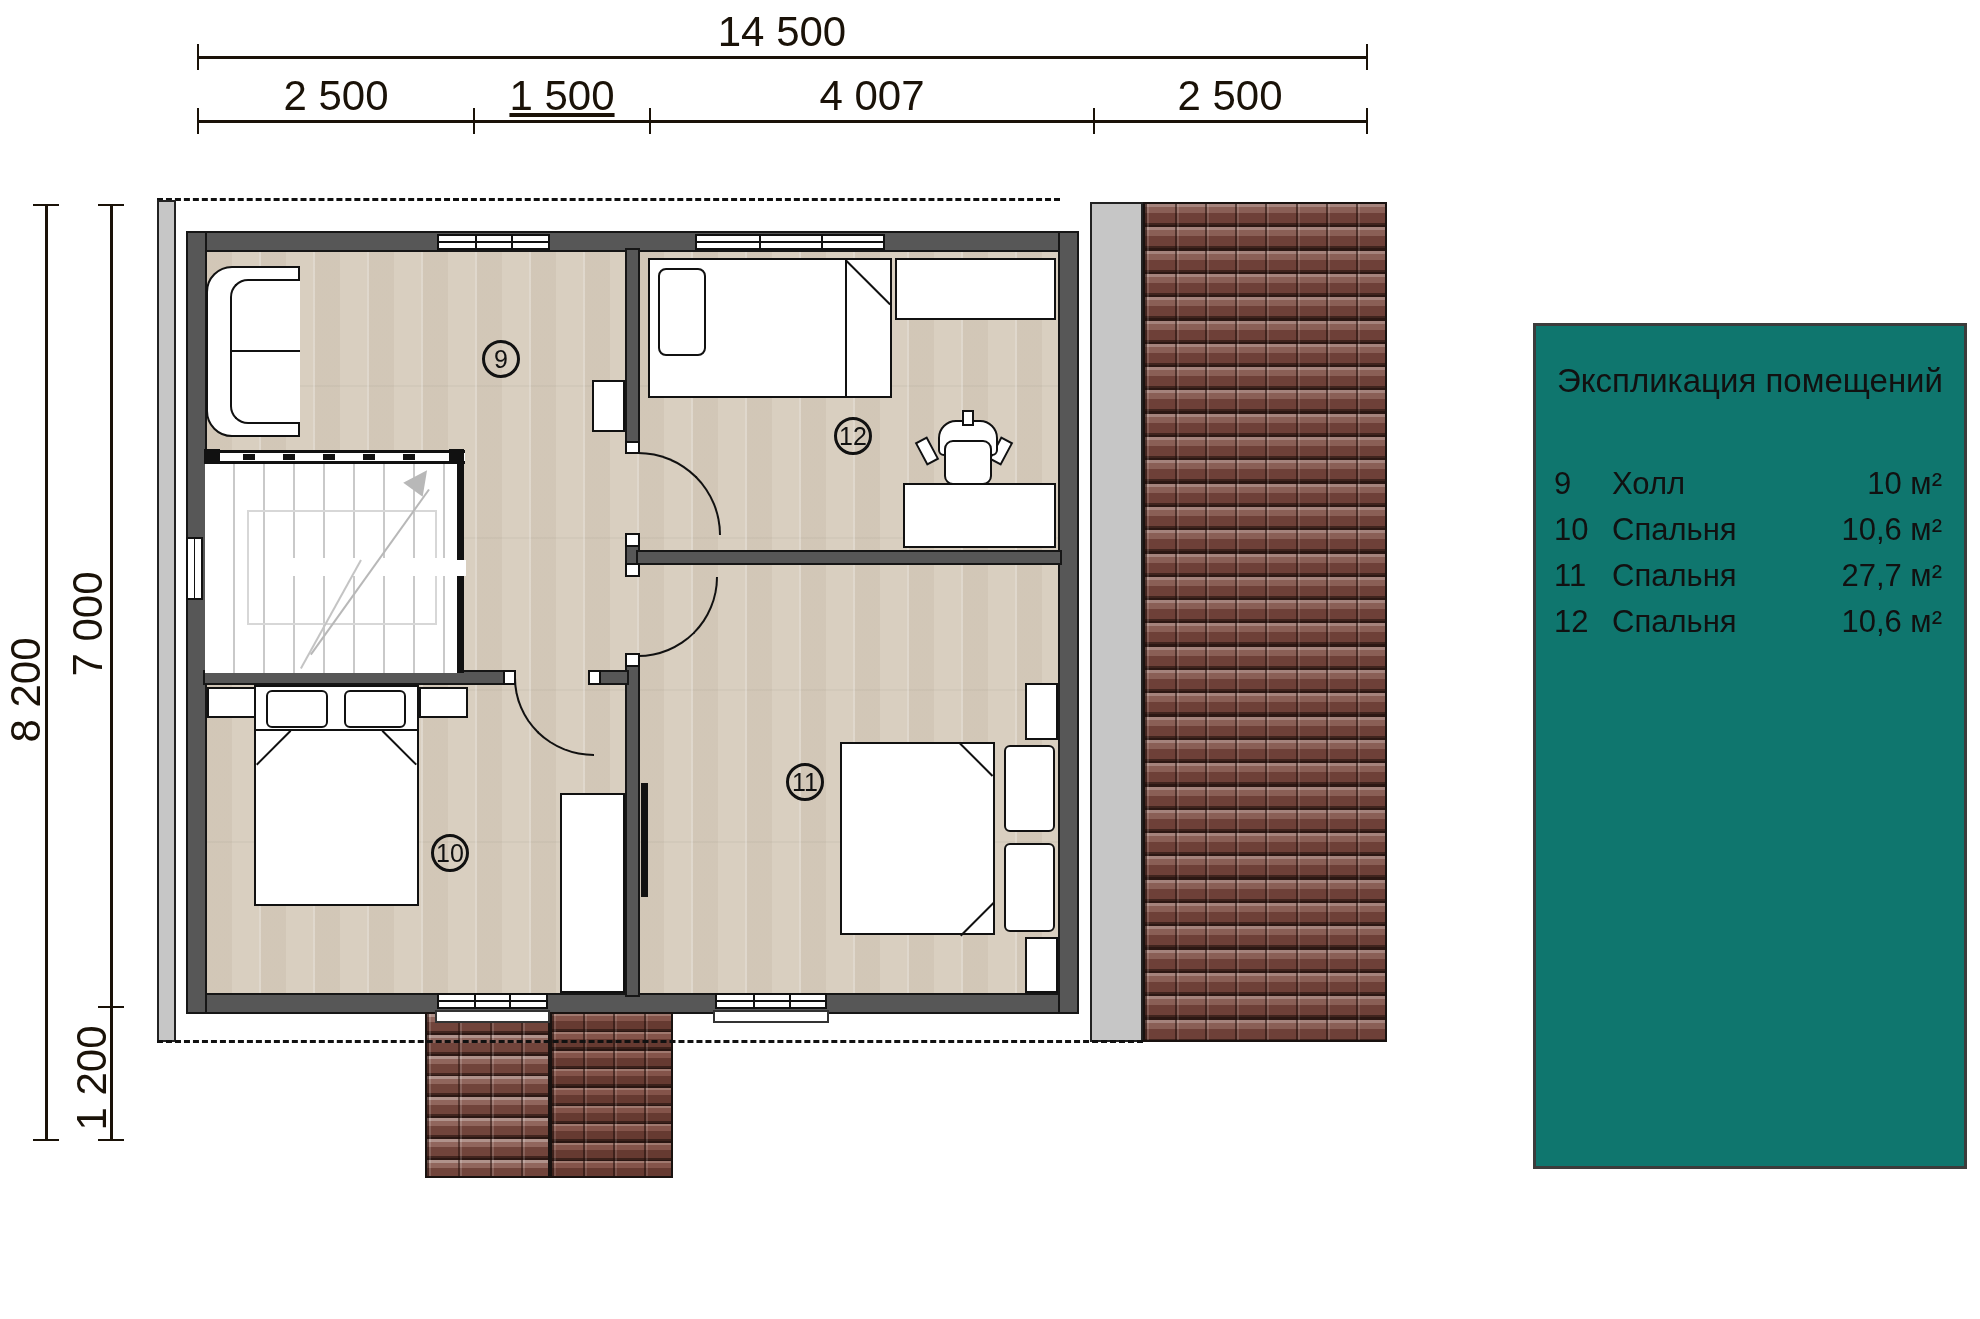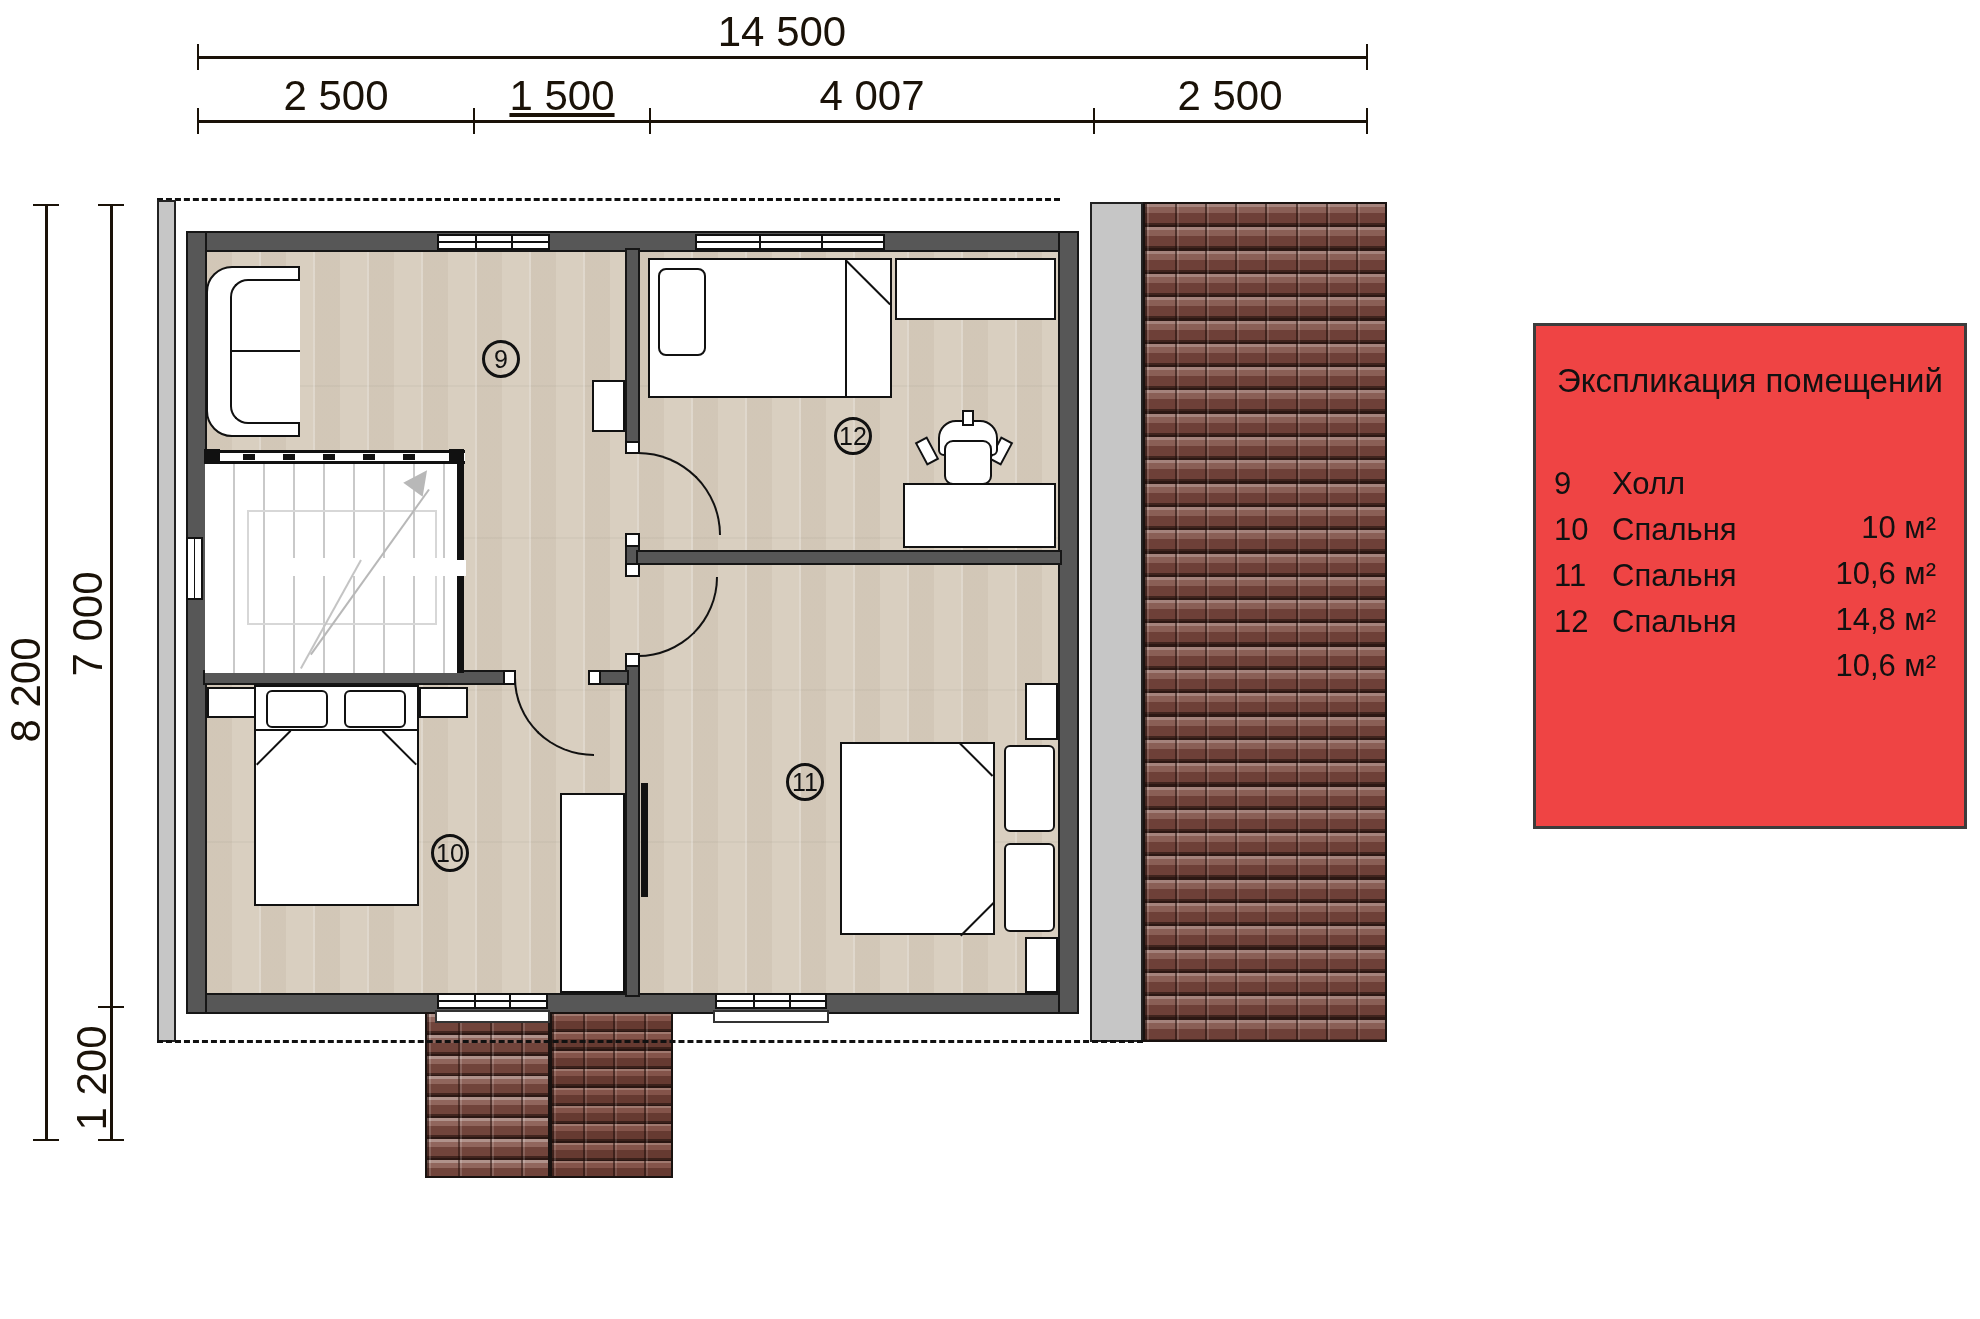--- a/index.html
+++ b/index.html
@@ -52,27 +52,27 @@
   .post{position:absolute;background:#111;}
   
   .furn{position:absolute;background:#fff;border:2px solid #111;box-sizing:border-box;}
   .fline{position:absolute;background:#111;}
   .fold{position:absolute;height:2px;background:#111;transform-origin:0 0;}
   
   .room-circle{position:absolute;width:38px;height:38px;border:3px solid #111;border-radius:50%;
      box-sizing:border-box;display:flex;align-items:center;justify-content:center;
      font-size:25px;font-weight:400;color:#111;background:transparent;}
   
-  .legend{position:absolute;left:1533px;top:323px;width:434px;height:506px;background:#ef4444;
+  .legend{position:absolute;left:1533px;top:323px;width:434px;height:846px;background:#0f766e;
      border:3px solid #3c3c3c;box-sizing:border-box;}
   .legend-title{position:absolute;left:0;top:36px;width:100%;text-align:center;font-size:33px;color:#111;}
   .lrow{position:absolute;left:0;width:100%;height:40px;font-size:31px;color:#111;}
   .lrow .num{position:absolute;left:18px;}
   .lrow .nm{position:absolute;left:76px;}
-  .lrow .ar{position:absolute;right:28px;text-align:right;margin-top:44px;}
+  .lrow .ar{position:absolute;right:22px;text-align:right;}
   .legend-total{position:absolute;left:0;top:456px;width:100%;text-align:center;font-size:31px;color:#111;}
 </style>
 </head>
 <body>
 
 <div id="canvas">
 
   <div class="dlabel" style="left:702px;top:8px;width:160px;">14 500</div>
   <div class="dline" style="left:198px;top:56px;width:1169px;height:3px;"></div>
   <div class="tick-v" style="left:197px;top:44px;"></div>
@@ -233,21 +233,21 @@
       <span class="ar">10 м²</span>
     </div>
     <div class="lrow" style="top:186px;">
       <span class="num">10</span>
       <span class="nm">Спальня</span>
       <span class="ar">10,6 м²</span>
     </div>
     <div class="lrow" style="top:232px;">
       <span class="num">11</span>
       <span class="nm">Спальня</span>
-      <span class="ar">14,8 м²</span>
+      <span class="ar">27,7 м²</span>
     </div>
     <div class="lrow" style="top:278px;">
       <span class="num">12</span>
       <span class="nm">Спальня</span>
       <span class="ar">10,6 м²</span>
     </div>
   </div>
 
 </div>
 

